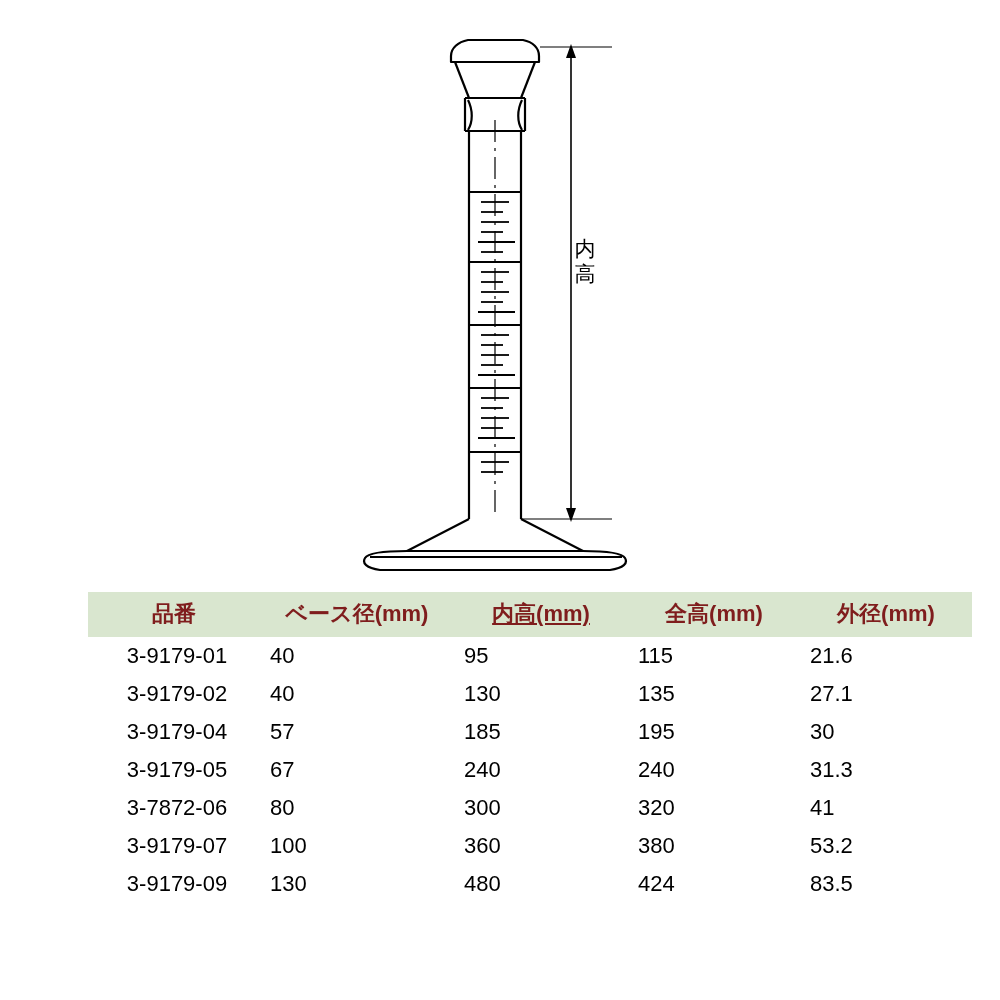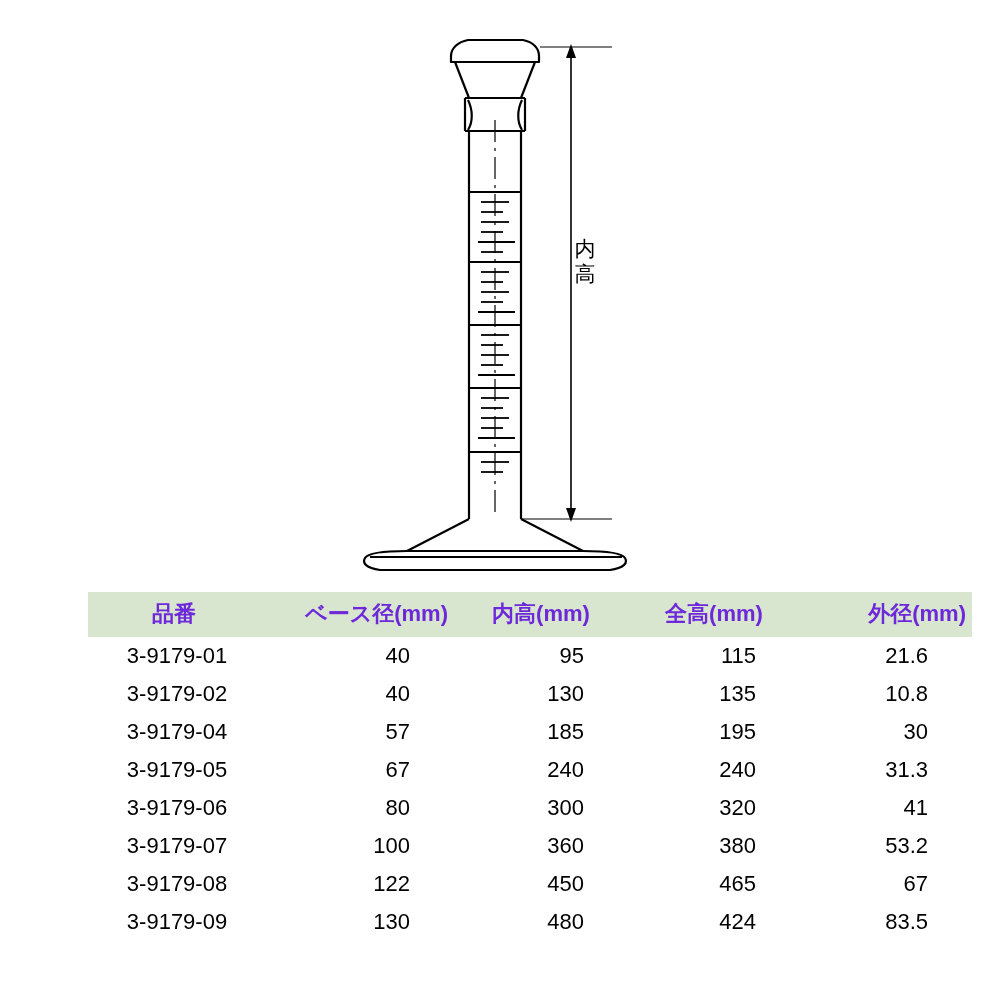--- a/index.html
+++ b/index.html
@@ -52,42 +52,42 @@
     border-collapse: collapse;
     width: 824px;
     table-layout: fixed;
   }
   table.spec th {
     background: #d9e6cf;
     font-size: 22px;
     font-weight: bold;
     text-align: center;
     padding: 7px 6px 8px 6px;
-    color: #6d28d9;
+    color: #7f1d1d;
   }
   table.spec td {
     font-size: 22px;
     padding: 6px 10px 6px 10px;
     color: #000;
     text-align: center;
     white-space: nowrap;
   }
   table.spec td.code {
     text-align: center;
     padding-left: 16px;
   }
   table.spec td.num {
-    text-align: right;
+    text-align: left;
     padding-right: 44px;
   }
   table.spec th.c0 { width: 160px; }
-  table.spec th.c1 { width: 182px; text-align: right; }
-  table.spec th.c2 { width: 162px; }
+  table.spec th.c1 { width: 182px; }
+  table.spec th.c2 { width: 162px; text-decoration: underline; }
   table.spec th.c3 { width: 160px; margin-top: 33px; }
-  table.spec th.c4 { width: 160px; text-align: right; }
+  table.spec th.c4 { width: 160px; }
 </style>
 </head>
 <body>
 
 <div class="page">
 
   <div class="diagram">
     <svg width="1000" height="590" viewBox="0 0 1000 590">
       <g fill="none" stroke="#000" stroke-width="2.2" stroke-linejoin="round">
 
@@ -182,58 +182,51 @@
           <td class="num">40</td>
           <td class="num">95</td>
           <td class="num">115</td>
           <td class="num">21.6</td>
         </tr>
         <tr>
           <td class="code">3-9179-02</td>
           <td class="num">40</td>
           <td class="num">130</td>
           <td class="num">135</td>
-          <td class="num">10.8</td>
+          <td class="num">27.1</td>
         </tr>
         <tr>
           <td class="code">3-9179-04</td>
           <td class="num">57</td>
           <td class="num">185</td>
           <td class="num">195</td>
           <td class="num">30</td>
         </tr>
         <tr>
           <td class="code">3-9179-05</td>
           <td class="num">67</td>
           <td class="num">240</td>
           <td class="num">240</td>
           <td class="num">31.3</td>
         </tr>
         <tr>
-          <td class="code">3-9179-06</td>
+          <td class="code">3-7872-06</td>
           <td class="num">80</td>
           <td class="num">300</td>
           <td class="num">320</td>
           <td class="num">41</td>
         </tr>
         <tr>
           <td class="code">3-9179-07</td>
           <td class="num">100</td>
           <td class="num">360</td>
           <td class="num">380</td>
           <td class="num">53.2</td>
         </tr>
         <tr>
-          <td class="code">3-9179-08</td>
-          <td class="num">122</td>
-          <td class="num">450</td>
-          <td class="num">465</td>
-          <td class="num">67</td>
-        </tr>
-        <tr>
           <td class="code">3-9179-09</td>
           <td class="num">130</td>
           <td class="num">480</td>
           <td class="num">424</td>
           <td class="num">83.5</td>
         </tr>
       </tbody>
     </table>
   </div>
 

